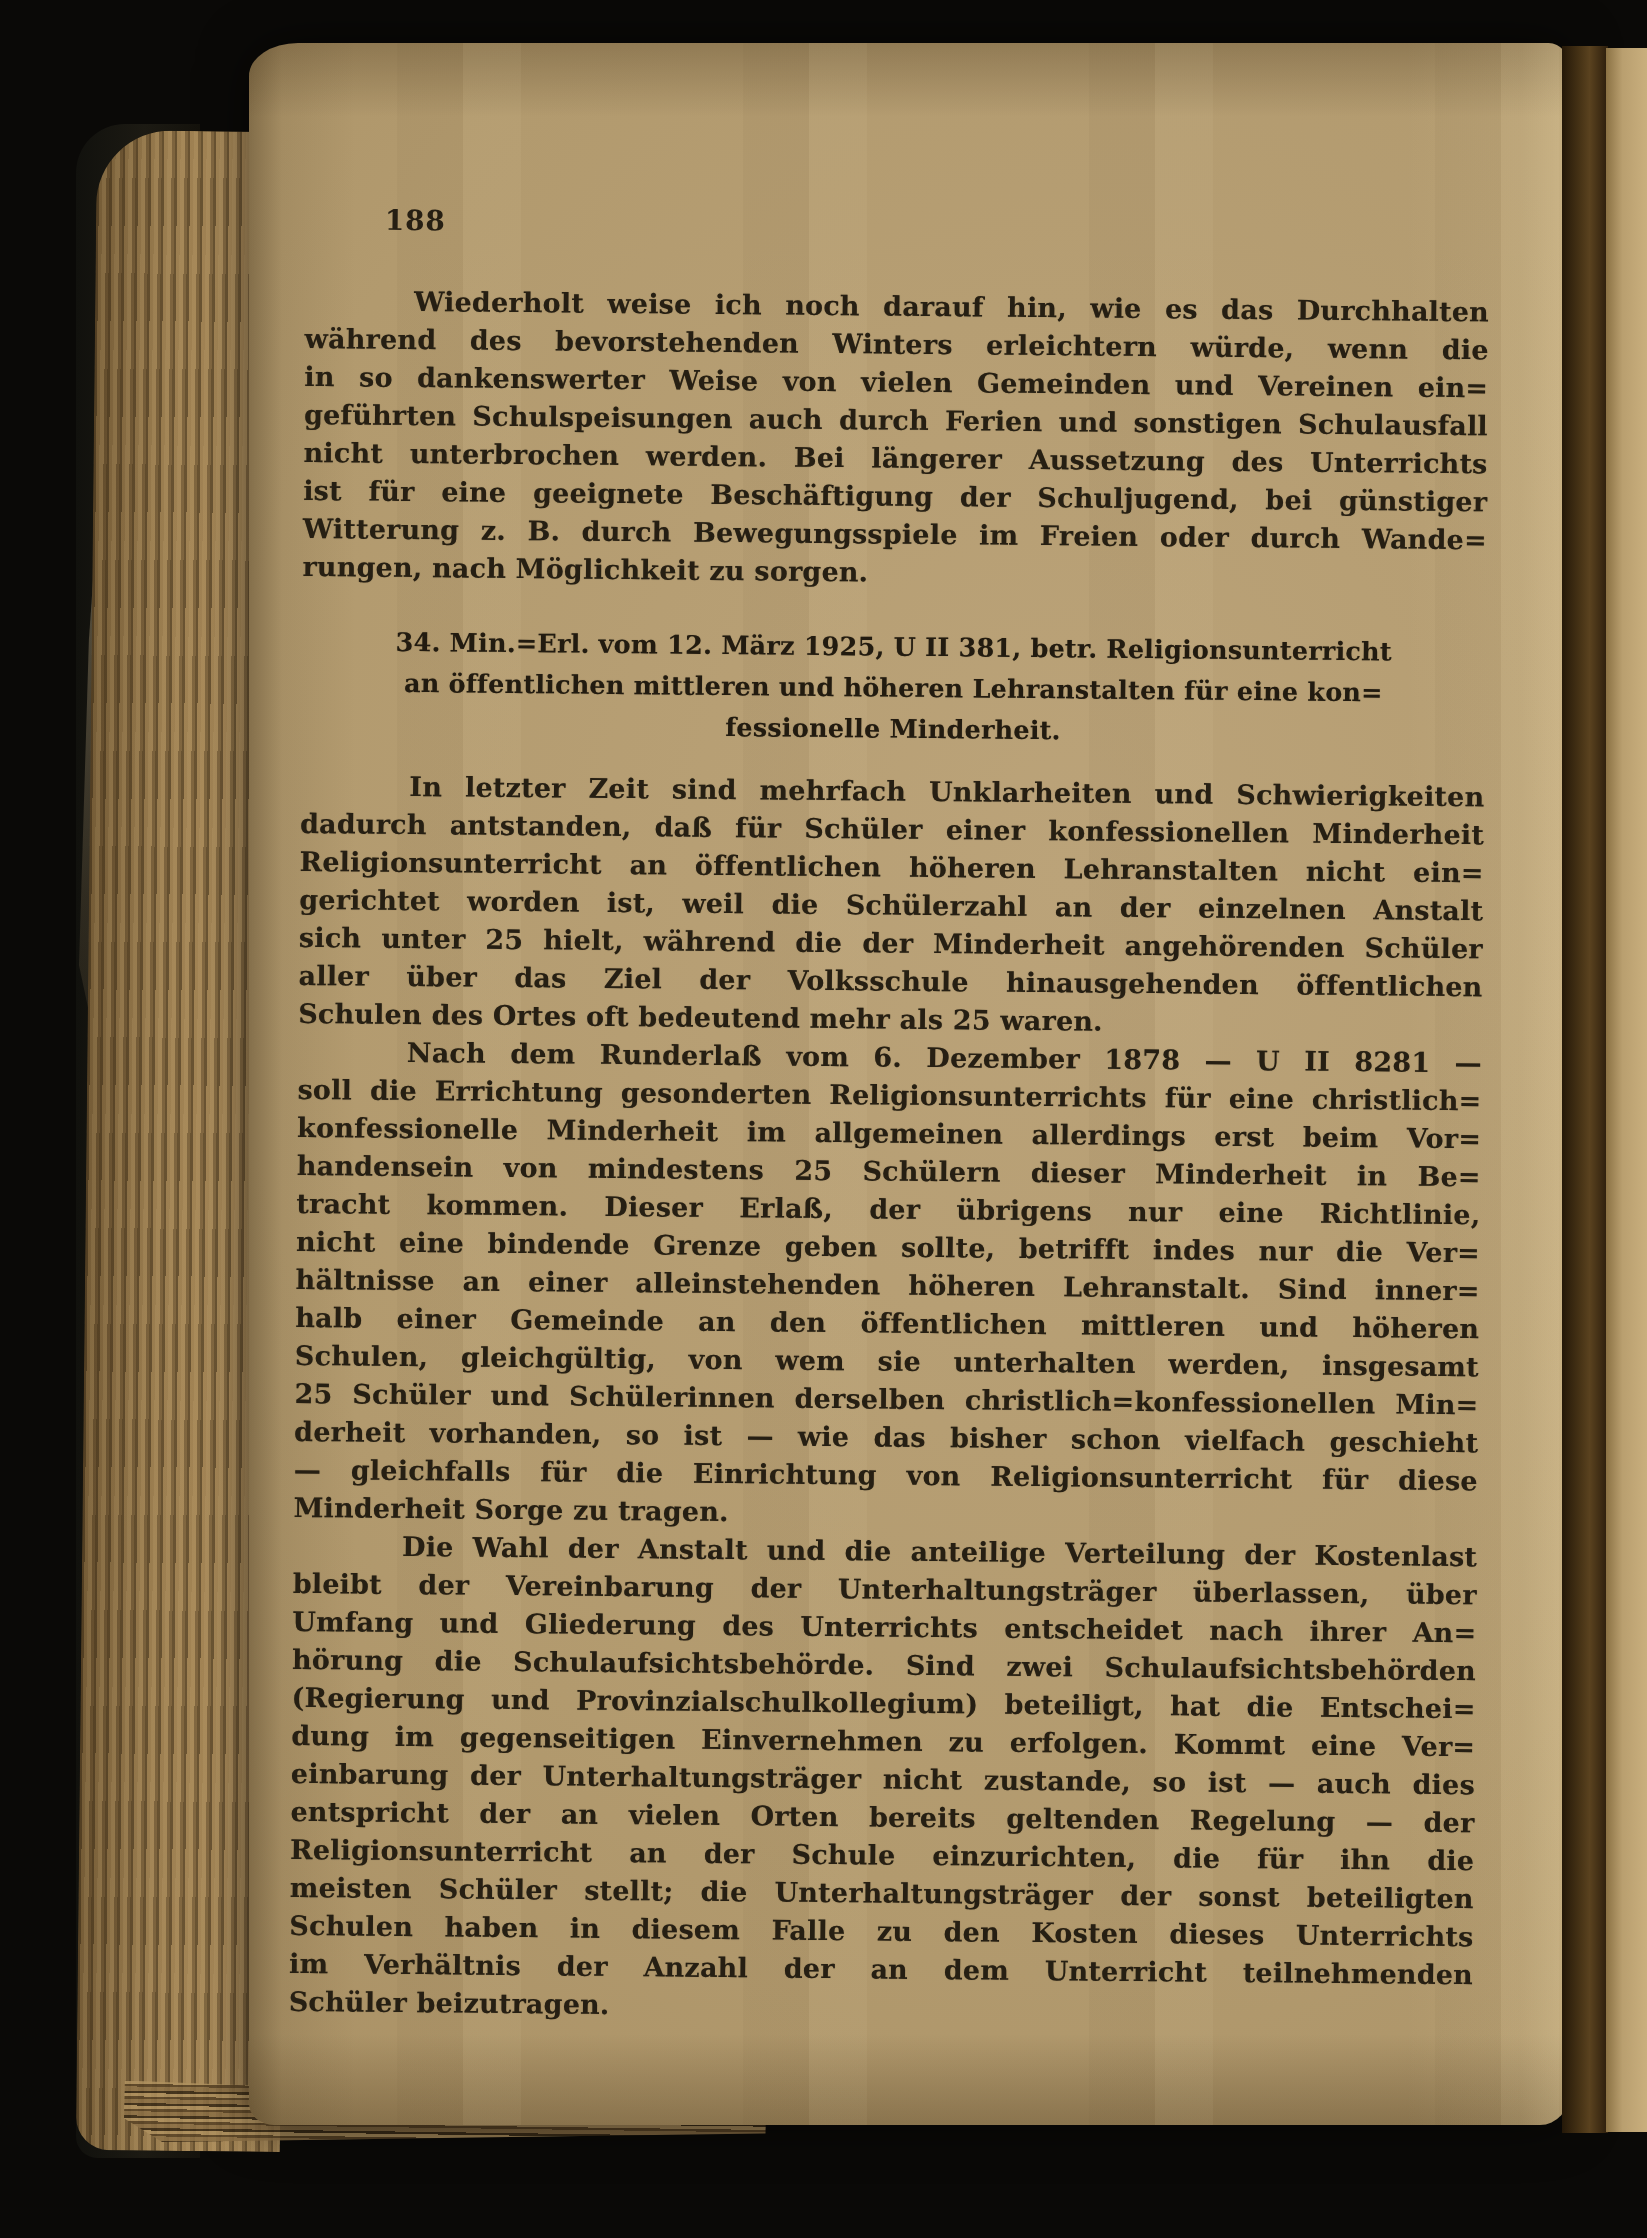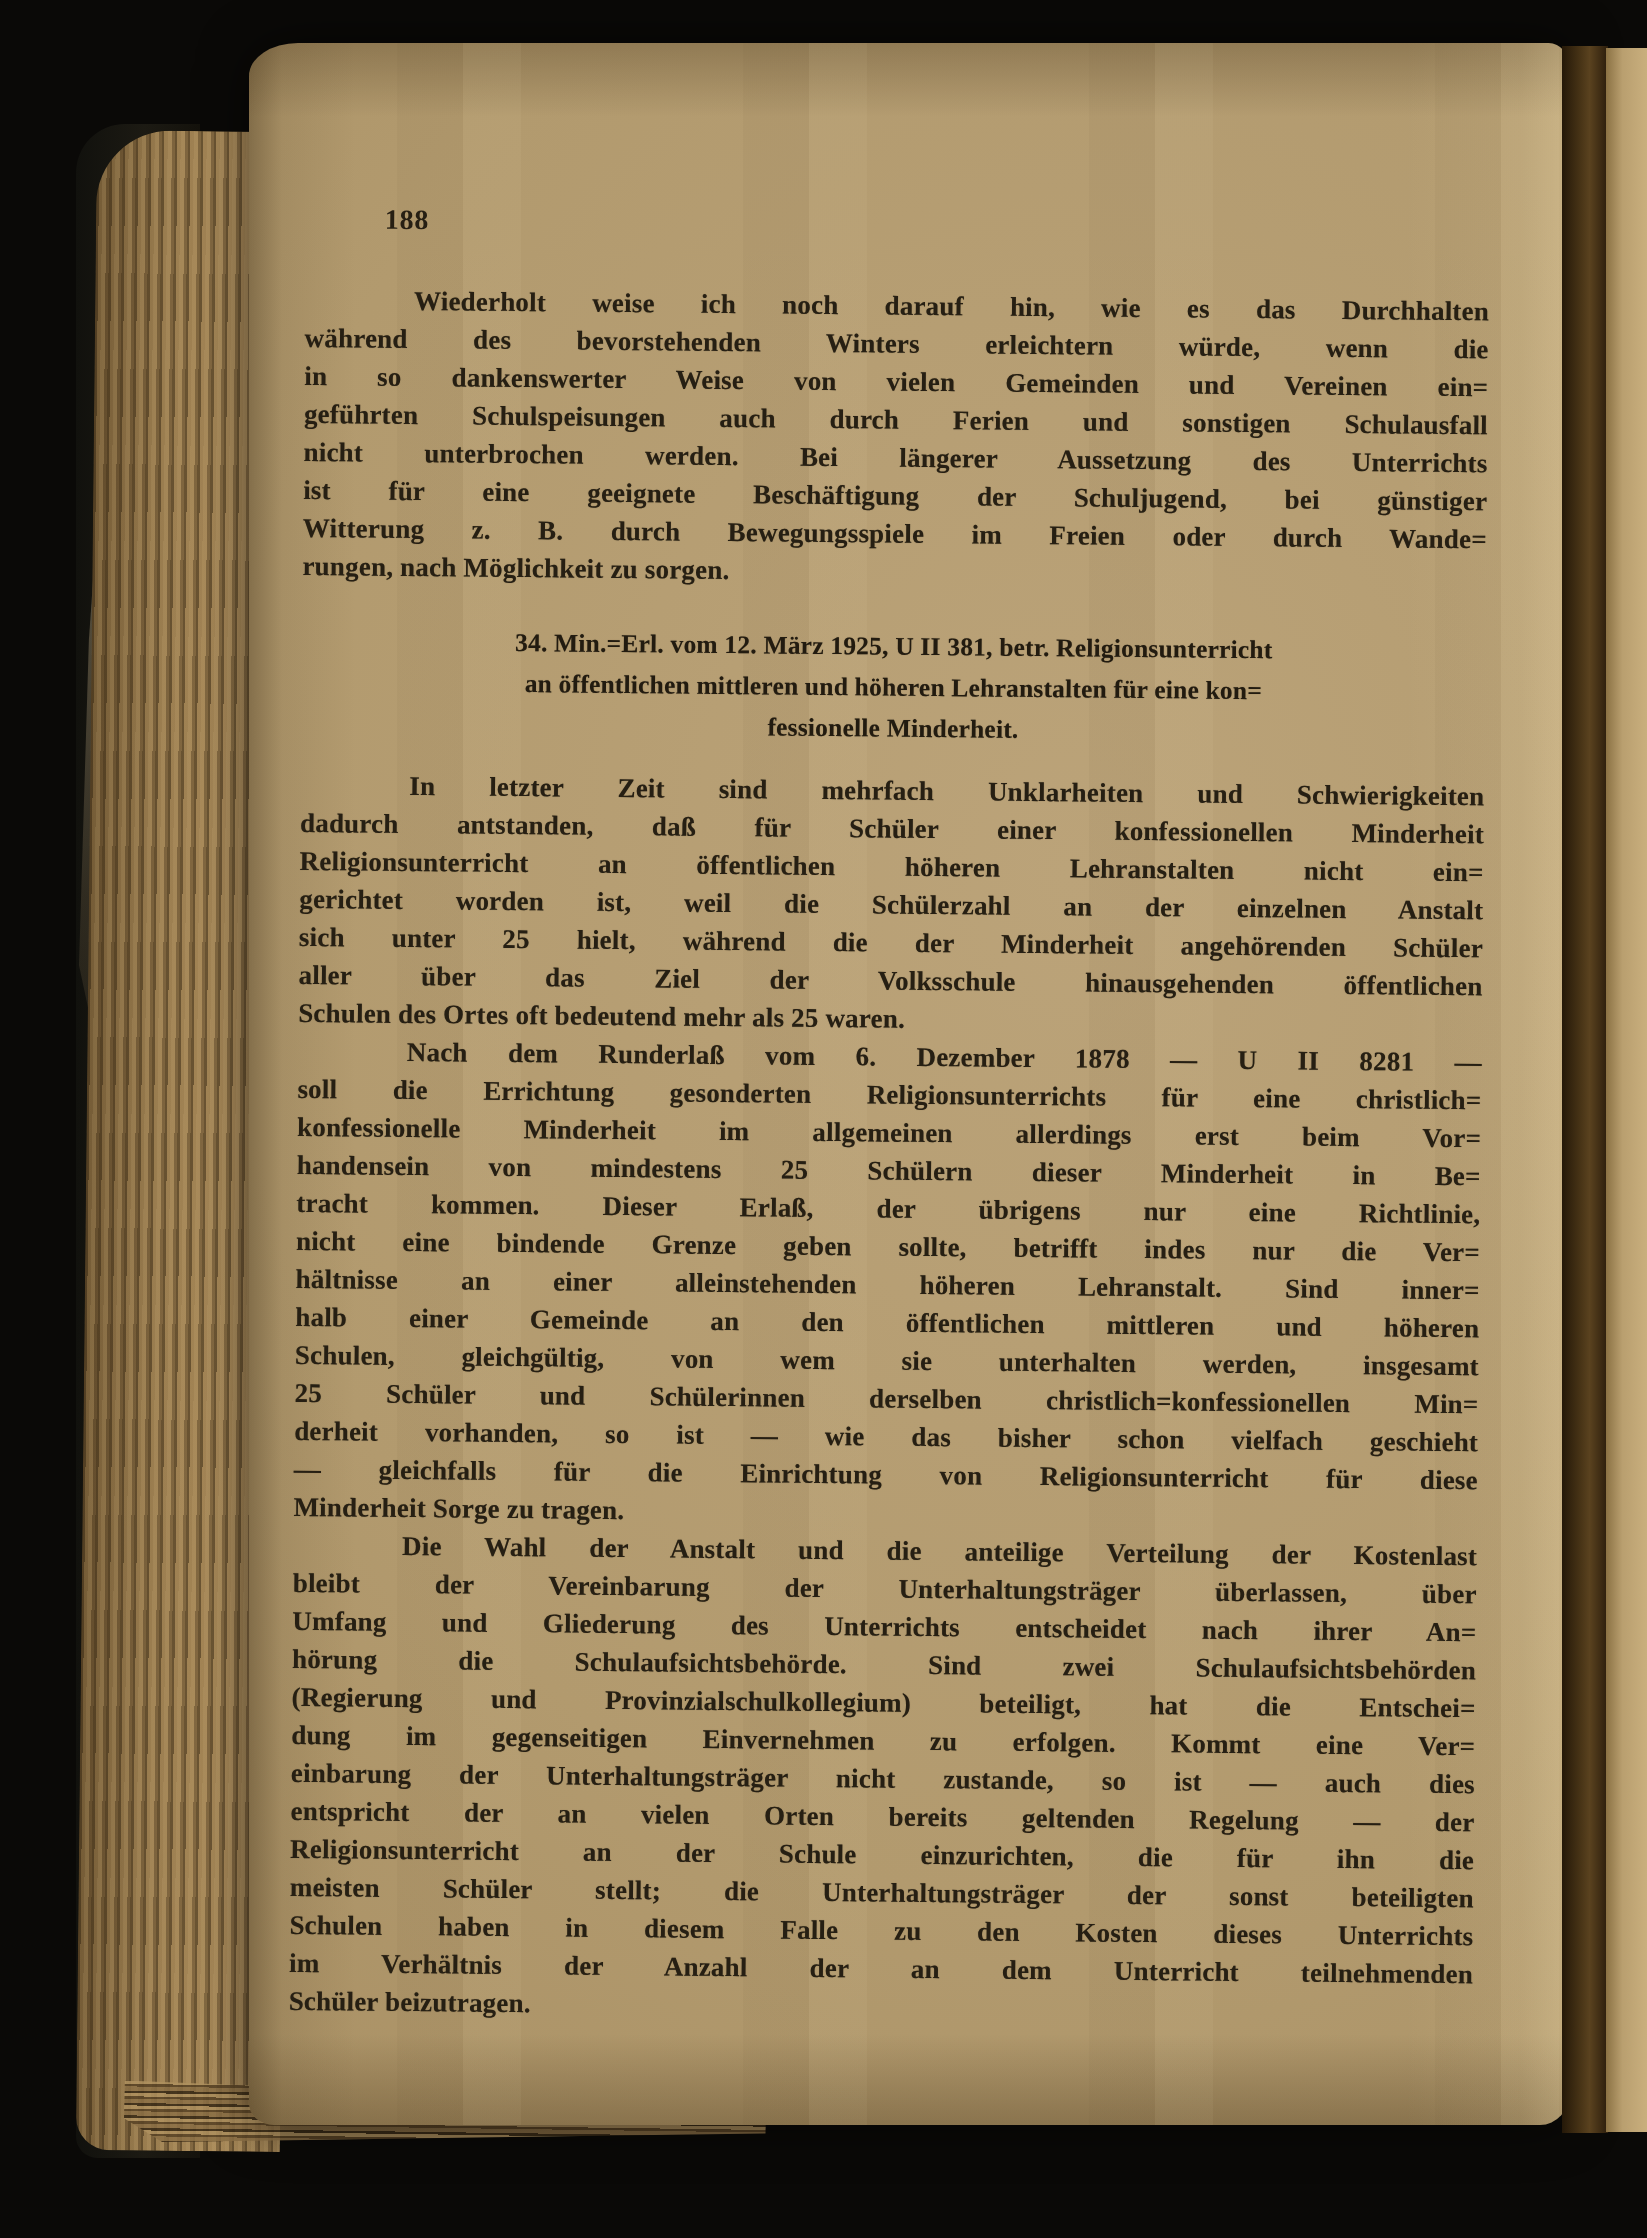--- a/index.html
+++ b/index.html
@@ -3,21 +3,21 @@
 <meta charset="utf-8">
 <style>
   html,body{margin:0;padding:0;}
   body{
     width:1647px;height:2239px;
     background:#0a0907;
     overflow:hidden;
     position:relative;
     font-family:"DejaVu Serif", serif;
   }
-  .book{position:absolute;inset:0;font-family:Liberation Serif, serif;}
+  .book{position:absolute;inset:0;}
 
   
   .cover{
     position:absolute;left:76px;top:124px;width:124px;height:2034px;
     background:linear-gradient(90deg,#11110d,#1c1a13 55%,#14120c);
     border-radius:49px 0 0 21.4px;
   }
   
   .cover-tape{
     position:absolute;left:79px;top:527px;width:99px;height:626px;

